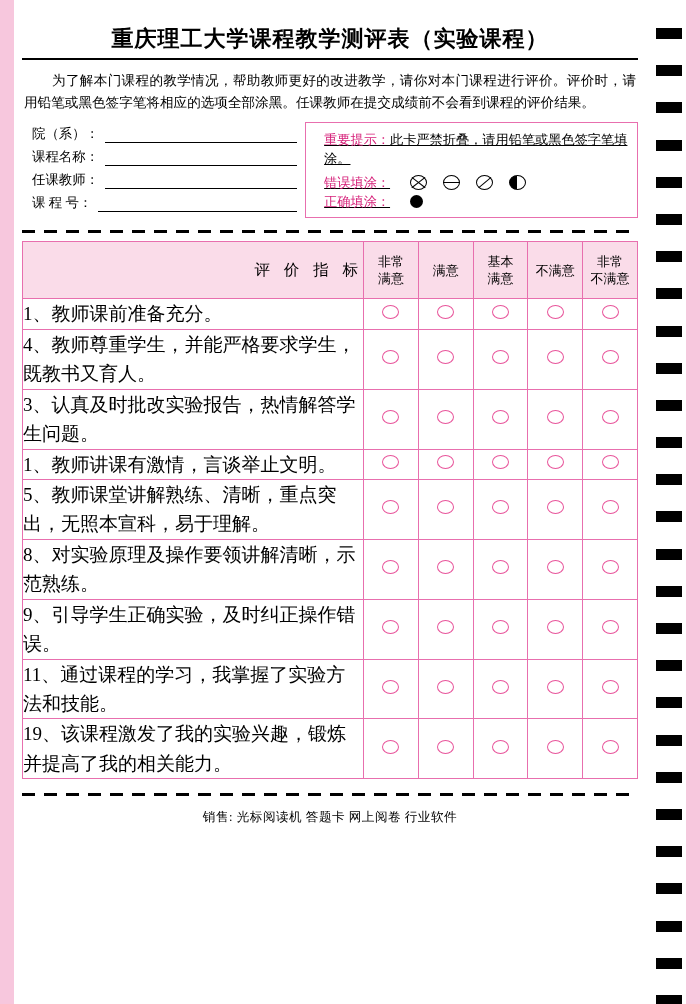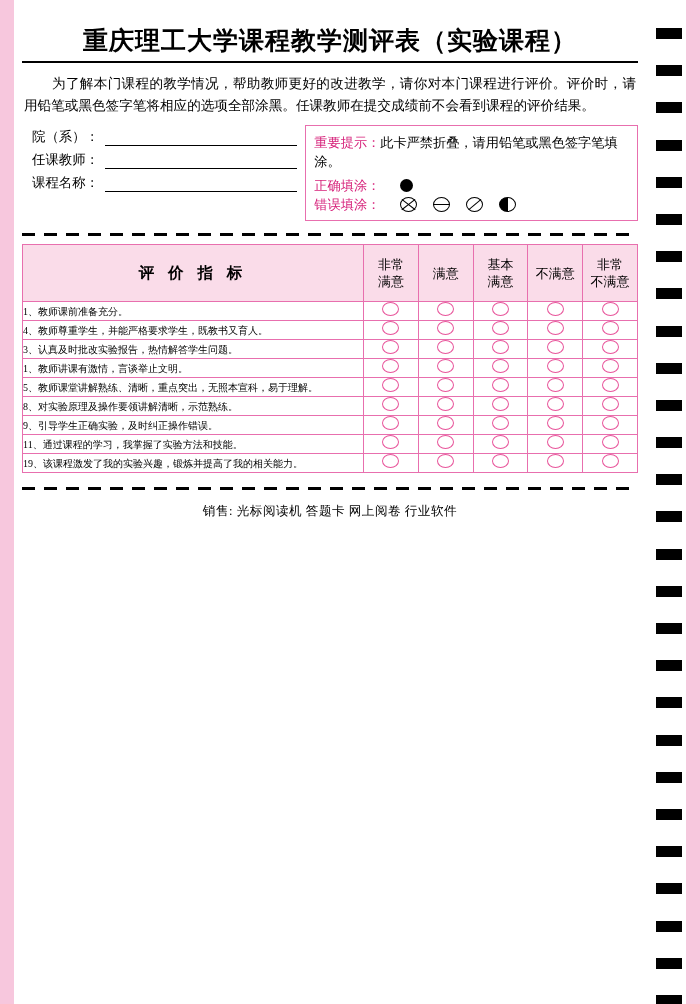--- a/index.html
+++ b/index.html
@@ -51,21 +51,21 @@
   
   .content {
     position: absolute;
     left: 22px;
     top: 10px;
     width: 616px;
   }
 
   .title {
     text-align: center;
-    font-size: 25px;
+    font-size: 22px;
     font-weight: bold;
     letter-spacing: 1px;
     margin: 14px 0 4px 0;
     font-family: "Liberation Serif", "DejaVu Serif", serif;
   }
   .title-underline {
     width: 100%;
     height: 2px;
     background: #000;
     margin: 4px auto 10px auto;
@@ -105,23 +105,24 @@
   .field .line {
     flex: 1;
     border-bottom: 1px solid #000;
     height: 14px;
     margin-left: 2px;
   }
 
   .notice {
     width: 350px;
     border: 1.5px solid #e86fae;
-    padding: 7px 8px 6px 8px;
+    padding: 7px 8px 6px 18px;
     box-sizing: border-box;
     margin-left: 8px;
+    text-decoration: underline;
   }
   .notice-line1 {
     font-size: 13.2px;
     line-height: 1.45;
     margin-bottom: 5px;
   }
   .notice-line1 .hl { color: #d6217a; }
   .notice-row {
     display: flex;
     align-items: center;
@@ -186,34 +187,34 @@
     border: 1.6px solid #e86fae;
   }
   table.eval th, table.eval td {
     border: 1.1px solid #e86fae;
     padding: 0;
   }
   .hdr-item {
     height: 56px;
     font-size: 15.5px;
     letter-spacing: 5px;
-    font-weight: bold;
+    font-weight: normal;
     background: #fadce9;
-    text-align: center;
+    text-align: right;
   }
   .hdr-opt {
     height: 56px;
     background: #fadce9;
     font-size: 13px;
     line-height: 1.35;
     text-align: center;
     font-weight: normal;
   }
   td.q {
-    font-size: 10px;
+    font-size: 19px;
     line-height: 1.55;
     padding: 7px 6px 7px 12px;
     vertical-align: middle;
   }
   td.bub {
     text-align: center;
     vertical-align: middle;
   }
   .bubble {
     display: inline-block;
@@ -285,54 +286,58 @@
     </div>
 
     <div class="info-row">
 
       <div class="fields">
         <div class="field">
           <span class="lbl">院（系）：</span>
           <span class="line"></span>
         </div>
         <div class="field">
+          <span class="lbl">课程名称：</span>
+          <span class="line"></span>
+        </div>
+        <div class="field">
           <span class="lbl">任课教师：</span>
           <span class="line"></span>
         </div>
         <div class="field">
-          <span class="lbl">课程名称：</span>
+          <span class="lbl">课 程 号：</span>
           <span class="line"></span>
         </div>
       </div>
 
       <div class="notice">
         <div class="notice-line1">
           <span class="hl">重要提示：</span><span>此卡严禁折叠，请用铅笔或黑色签字笔填涂。</span>
-        </div>
-        <div class="notice-row">
-          <span class="nlbl">正确填涂：</span>
-          <span class="dot-filled"></span>
         </div>
         <div class="notice-row">
           <span class="nlbl">错误填涂：</span>
           <span class="wrong-marks">
             <span class="wmark x">
                 <span class="s1"></span>
                 <span class="s2"></span>
               </span>
             <span class="wmark minus">
                 <span class="s1"></span>
               </span>
             <span class="wmark slash">
                 <span class="s1"></span>
               </span>
             <span class="wmark halffill">
                 <span class="s1"></span>
               </span>
           </span>
+        </div>
+        <div class="notice-row">
+          <span class="nlbl">正确填涂：</span>
+          <span class="dot-filled"></span>
         </div>
       </div>
 
     </div>
 
     <div class="dashed-sep"></div>
 
     <table class="eval">
       <thead>
         <tr>

